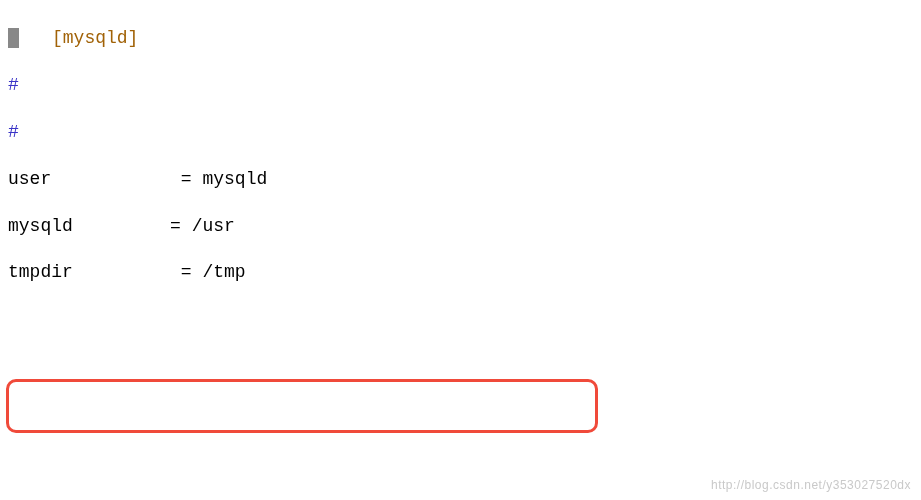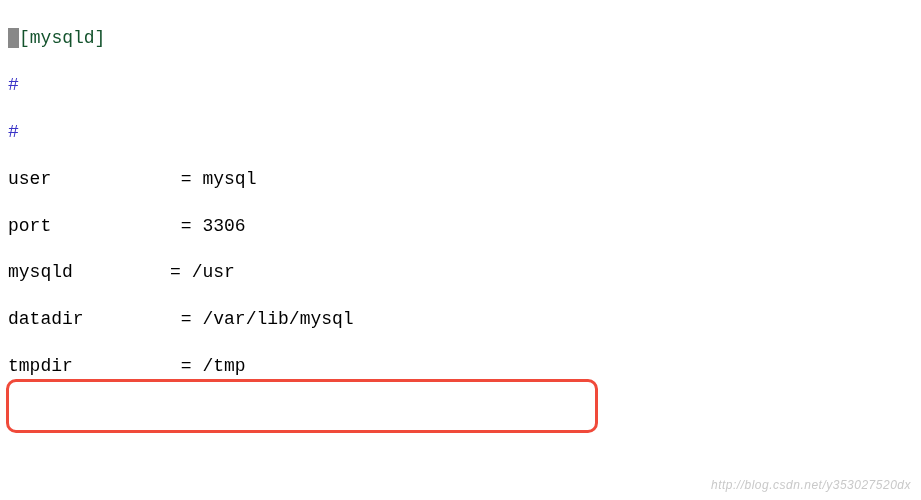--- a/index.html
+++ b/index.html
@@ -19,55 +19,52 @@
     white-space: pre;
   }
   .cursor-block {
     display: inline-block;
     width: 11px;
     height: 20px;
     background: #888;
     vertical-align: text-bottom;
   }
   .line { display: block; }
-  .section { color: #14532d; }
+  .section { color: #a16207; padding-left: 33px; }
   .comment { color: #3a34c7; }
   .plain { color: #000000; }
   .highlight-box {
     position: absolute;
     border: 3px solid #f04a3a;
     border-radius: 10px;
     left: 6px;
     top: 379px;
     width: 586px;
     height: 48px;
     pointer-events: none;
   }
   .watermark {
     position: absolute;
     right: 10px;
     bottom: 6px;
     font-family: sans-serif;
     font-size: 12px;
     color: #c9c9c9;
     letter-spacing: 0.5px;
-    font-style: italic;
   }
 </style>
 </head>
 <body>
 
 <div class="editor">
 <span class="line"><span class="cursor-block"></span><span class="section">[mysqld]</span></span>
 <span class="line comment">#</span>
 <span class="line comment">#</span>
-<span class="line plain">user            = mysql</span>
-<span class="line plain">port            = 3306</span>
+<span class="line plain">user            = mysqld</span>
 <span class="line plain">mysqld         = /usr</span>
-<span class="line plain">datadir         = /var/lib/mysql</span>
 <span class="line plain">tmpdir          = /tmp</span>
 
 
 
 
 
 
 
 
 

